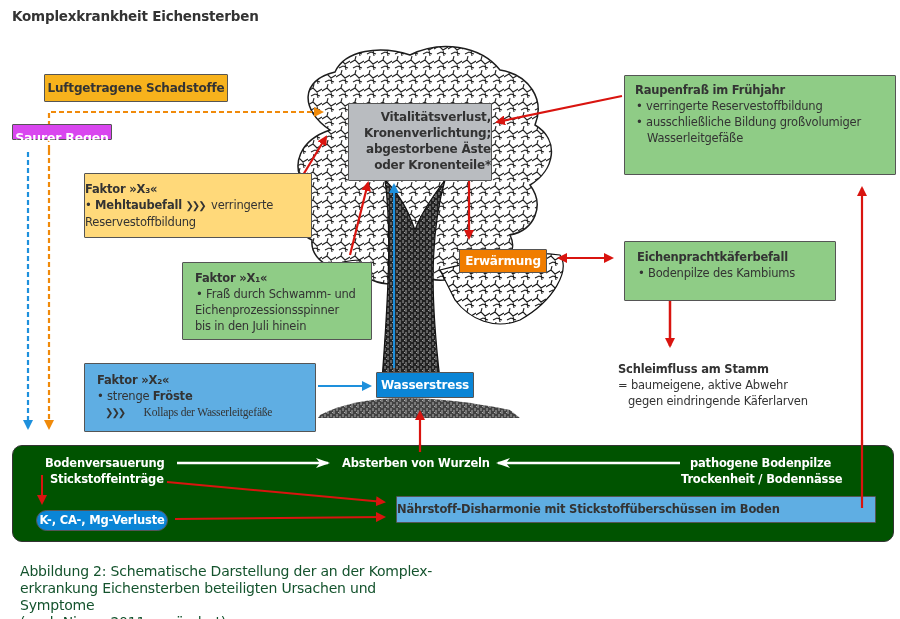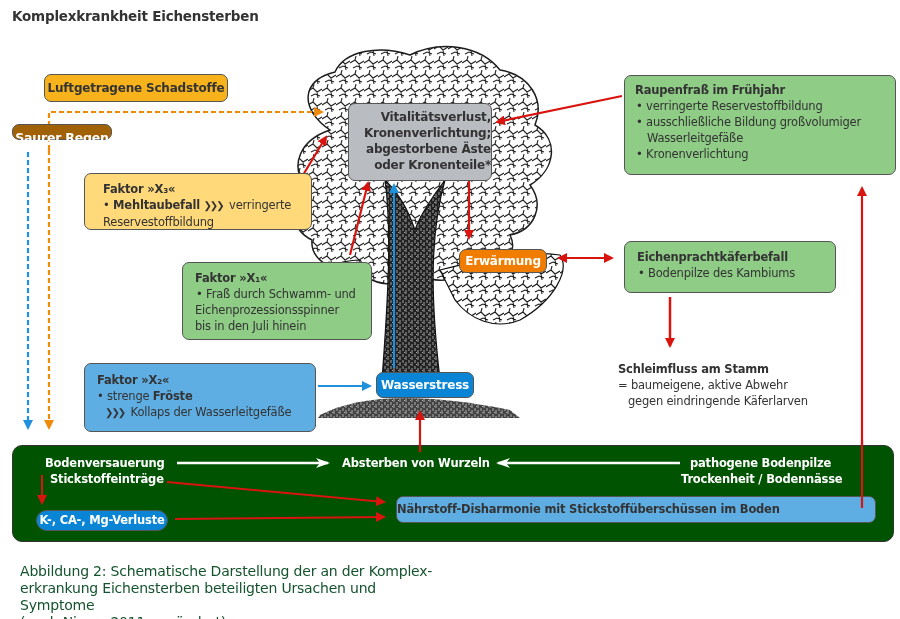--- a/index.html
+++ b/index.html
@@ -1,20 +1,20 @@
 <!DOCTYPE html>
 <html><head>
 <meta charset="utf-8">
 <style>
   html, body { margin:0; padding:0; background:#ffffff; }
   body { width:900px; height:619px; position:relative; overflow:hidden;
          font-family:"DejaVu Sans", "Liberation Sans", sans-serif; color:#333333; }
   .abs { position:absolute; }
   .title { left:12px; top:8px; font-size:13.5px; font-weight:bold; color:#333; letter-spacing:-0.2px; }
-  .box { position:absolute; border:1px solid #555; border-radius:7px; box-sizing:border-box;
+  .box { position:absolute; border:1px solid #555; border-radius:1px; box-sizing:border-box;
          font-size:11.5px; line-height:16px; letter-spacing:-0.2px; }
   .pill-white { color:#ffffff; font-weight:bold; text-align:center; }
   .b { font-weight:bold; }
   .li { padding-left:12px; text-indent:-11px; }
   .cont { padding-left:12px; }
   svg.overlay { position:absolute; left:0; top:0; }
   .soil { left:12px; top:445px; width:882px; height:97px; background:#005300; border-radius:10px;
           border:1px solid #333; box-sizing:border-box; }
   .soil-text { color:#ffffff; font-weight:bold; font-size:11.5px; letter-spacing:-0.2px; }
   .caption { left:20px; top:563px; font-size:14px; line-height:17px; color:#14532d; width:420px; letter-spacing:-0.2px; }
@@ -86,40 +86,39 @@
 
   <path d="M420 450 L420 412" stroke="#D9140F" stroke-width="2.2" fill="none" marker-end="url(#ar)"></path>
 
   <path d="M862 508 L862 188" stroke="#D9140F" stroke-width="2.2" fill="none" marker-end="url(#ar)"></path>
 </svg>
 
 <div class="box pill-white" style="left:44px; top:74px; width:184px; height:28px; background:#F7B21C; color:#333; line-height:26px; font-size:12px;">
   <span>Luftgetragene Schadstoffe</span>
 </div>
 
-<div class="box pill-white" style="left:12px; top:124px; width:100px; height:16px; background:#a16207; line-height:26px; font-size:12.5px;">
+<div class="box pill-white" style="left:12px; top:124px; width:100px; height:16px; background:#d946ef; line-height:26px; font-size:12.5px;">
   <span>Saurer Regen</span>
 </div>
 
 <div class="box" style="left:348px; top:103px; width:144px; height:78px; background:#B9BCC0; text-align:right; font-weight:bold; padding-top:5px; font-size:12px; color:#333;">
   <div>Vitalitätsverlust,</div>
   <div>Kronenverlichtung;</div>
   <div>abgestorbene Äste</div>
   <div>oder Kronenteile*</div>
 </div>
 
 <div class="box" style="left:624px; top:75px; width:272px; height:100px; background:#8FCC86; padding:6px 10px;">
   <div class="b">Raupenfraß im Frühjahr</div>
   <div class="li"><span>•</span> <span>verringerte Reservestoffbildung</span></div>
   <div class="li"><span>•</span> <span>ausschließliche Bildung großvolumiger</span></div>
   <div class="cont">Wasserleitgefäße</div>
-  <div class="li"><span>•</span> <span>Kronenverlichtung</span></div>
-</div>
-
-<div class="box" style="left:84px; top:173px; width:228px; height:57px; background:#FFD97A; padding:7px 18px;">
+</div>
+
+<div class="box" style="left:84px; top:173px; width:228px; height:65px; background:#FFD97A; padding:7px 0;">
   <div class="b">Faktor »X₃«</div>
   <div>
     <span>•</span>
     <span class="b">Mehltaubefall</span>
     <span class="b" style="font-size:10px; letter-spacing:-2px;">❯❯❯</span>
     <span style="margin-left:3px;">verringerte</span>
   </div>
   <div>Reservestoffbildung</div>
 </div>
 
@@ -131,29 +130,29 @@
 </div>
 
 <div class="box" style="left:84px; top:363px; width:232px; height:69px; background:#5FAEE3; padding:8px 12px;">
   <div class="b">Faktor »X₂«</div>
   <div>
     <span>•</span>
     <span>strenge </span><span class="b">Fröste</span>
   </div>
   <div style="padding-left:8px;">
     <span class="b" style="font-size:10px; letter-spacing:-2px;">❯❯❯</span>
-    <span style="margin-left:3px;">Kollaps der Wasserleitgefäße</span>
+    <span style="margin-left:16px;font-family:Liberation Serif, serif;">Kollaps der Wasserleitgefäße</span>
   </div>
 </div>
 
 <div class="box pill-white" style="left:459px; top:249px; width:88px; height:24px; background:#F07D00; line-height:22px; font-size:12px;">
   <span>Erwärmung</span>
 </div>
 
-<div class="box" style="left:624px; top:241px; width:212px; height:52px; background:#8FCC86; padding:7px 12px;">
+<div class="box" style="left:624px; top:241px; width:212px; height:60px; background:#8FCC86; padding:7px 12px;">
   <div class="b">Eichenprachtkäferbefall</div>
   <div class="li"><span>•</span> <span>Bodenpilze des Kambiums</span></div>
 </div>
 
 <div class="box pill-white" style="left:376px; top:372px; width:98px; height:26px; background:#0A85D6; line-height:24px; font-size:12px;">
   <span>Wasserstress</span>
 </div>
 
 <div class="abs plain" style="left:618px; top:361px; width:240px;">
   <div class="b">Schleimfluss am Stamm</div>

